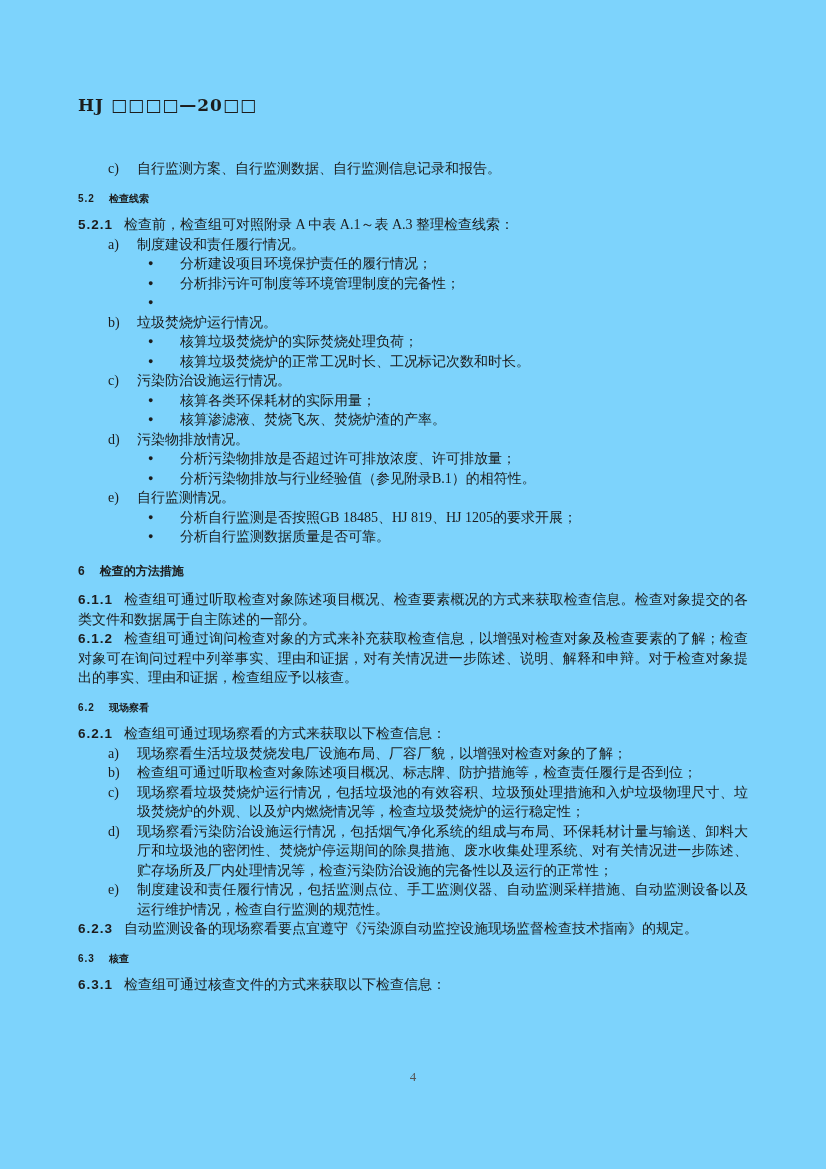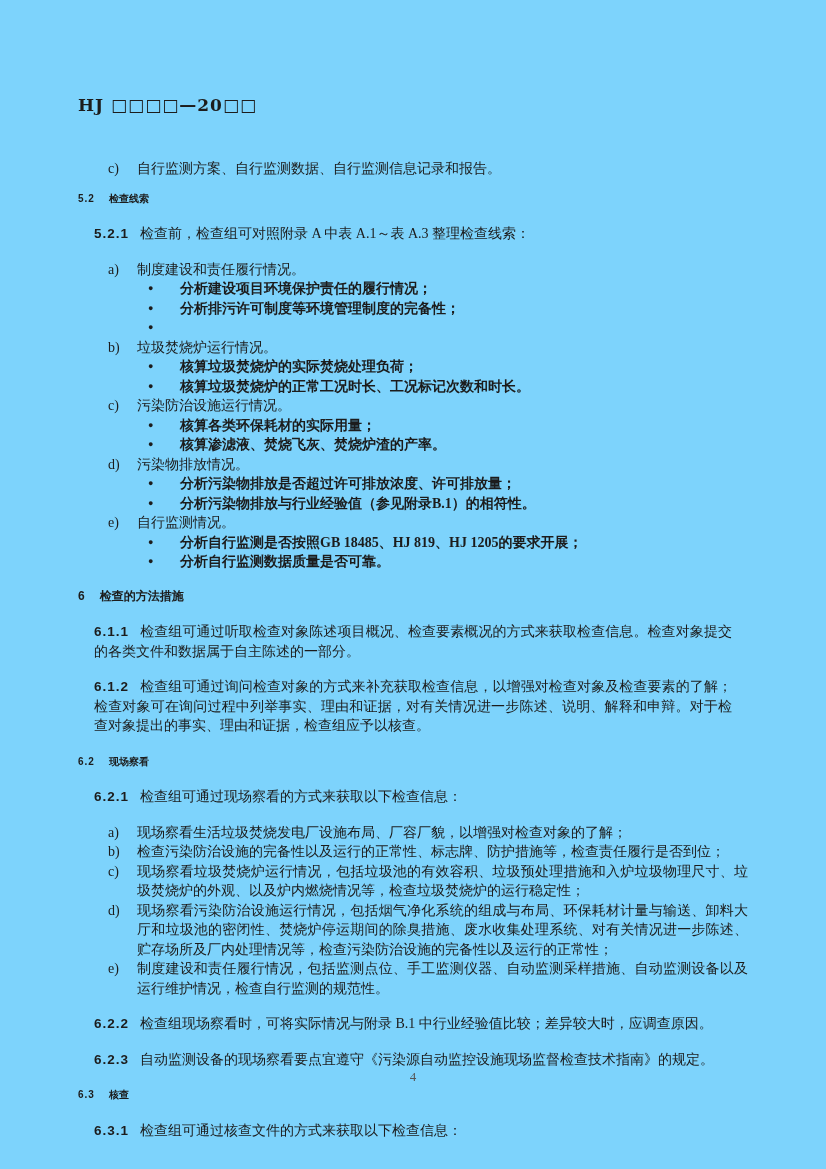--- a/index.html
+++ b/index.html
@@ -32,40 +32,40 @@
     text-align: justify;
   }
   .heading {
     font-family: "Liberation Sans", "DejaVu Sans", sans-serif;
     font-weight: bold;
     text-align: left;
   }
   .heading .hnum { display: inline-block; margin-right: 14px; letter-spacing: 1px; }
   .lvl2 { font-size: 10px; margin: 10px 0 7px 0; }
   .lvl1 { font-size: 12px;   margin: 15px 0 9px 0; }
-  .clause { margin: 16px; }
+  .clause { margin: 0; }
   .clause-num {
     font-family: "Liberation Sans", "DejaVu Sans", sans-serif;
     font-weight: bold;
     font-size: 13.5px;
     letter-spacing: 1px;
     margin-right: 11px;
   }
   .letter { display: flex; }
   .letter-label { flex: none; width: 29px; margin-left: 30px; }
   .letter-text  { flex: 1; text-align: justify; }
   .bullet { display: flex; }
   .bullet-glyph {
     flex: none;
     width: 32px;
     margin-left: 70px;
     font-size: 9px;
     line-height: 19.5px;
   }
-  .bullet-text { flex: 1; text-align: justify; font-weight: bold; }
+  .bullet-text { flex: 1; text-align: justify; }
   .footer-page {
     position: absolute;
     left: 0;
     right: 0;
     top: 1069px;
     text-align: center;
     font-size: 13px;
     color: #555555;
   }
 </style>
@@ -149,34 +149,33 @@
       <div class="clause"><span class="clause-num">6.1.1</span><span>检查组可通过听取检查对象陈述项目概况、检查要素概况的方式来获取检查信息。检查对象提交的各类文件和数据属于自主陈述的一部分。</span></div>
       <div class="clause"><span class="clause-num">6.1.2</span><span>检查组可通过询问检查对象的方式来补充获取检查信息，以增强对检查对象及检查要素的了解；检查对象可在询问过程中列举事实、理由和证据，对有关情况进一步陈述、说明、解释和申辩。对于检查对象提出的事实、理由和证据，检查组应予以核查。</span></div>
       <div class="heading lvl2"><span class="hnum">6.2</span><span class="htitle">现场察看</span></div>
       <div class="clause"><span class="clause-num">6.2.1</span><span>检查组可通过现场察看的方式来获取以下检查信息：</span></div>
       <div class="letter">
         <span class="letter-label">a)</span>
         <span class="letter-text">现场察看生活垃圾焚烧发电厂设施布局、厂容厂貌，以增强对检查对象的了解；</span>
       </div>
       <div class="letter">
         <span class="letter-label">b)</span>
-        <span class="letter-text">检查污染防治设施的完备性以及运行的正常性、标志牌、防护措施等，检查责任履行是否到位；</span>
+        <span class="letter-text">检查组可通过听取检查对象陈述项目概况、标志牌、防护措施等，检查责任履行是否到位；</span>
       </div>
       <div class="letter">
         <span class="letter-label">c)</span>
         <span class="letter-text">现场察看垃圾焚烧炉运行情况，包括垃圾池的有效容积、垃圾预处理措施和入炉垃圾物理尺寸、垃圾焚烧炉的外观、以及炉内燃烧情况等，检查垃圾焚烧炉的运行稳定性；</span>
       </div>
       <div class="letter">
         <span class="letter-label">d)</span>
         <span class="letter-text">现场察看污染防治设施运行情况，包括烟气净化系统的组成与布局、环保耗材计量与输送、卸料大厅和垃圾池的密闭性、焚烧炉停运期间的除臭措施、废水收集处理系统、对有关情况进一步陈述、贮存场所及厂内处理情况等，检查污染防治设施的完备性以及运行的正常性；</span>
       </div>
       <div class="letter">
         <span class="letter-label">e)</span>
         <span class="letter-text">制度建设和责任履行情况，包括监测点位、手工监测仪器、自动监测采样措施、自动监测设备以及运行维护情况，检查自行监测的规范性。</span>
       </div>
-      <div class="clause"><span class="clause-num">6.2.2</span><span>检查组现场察看时，可将实际情况与附录 B.1 中行业经验值比较；差异较大时，应调查原因。</span></div>
       <div class="clause"><span class="clause-num">6.2.3</span><span>自动监测设备的现场察看要点宜遵守《污染源自动监控设施现场监督检查技术指南》的规定。</span></div>
       <div class="heading lvl2"><span class="hnum">6.3</span><span class="htitle">核查</span></div>
       <div class="clause"><span class="clause-num">6.3.1</span><span>检查组可通过核查文件的方式来获取以下检查信息：</span></div>
     </div>
 
   <div class="footer-page">4</div>
 </div>
 
 </body></html>

